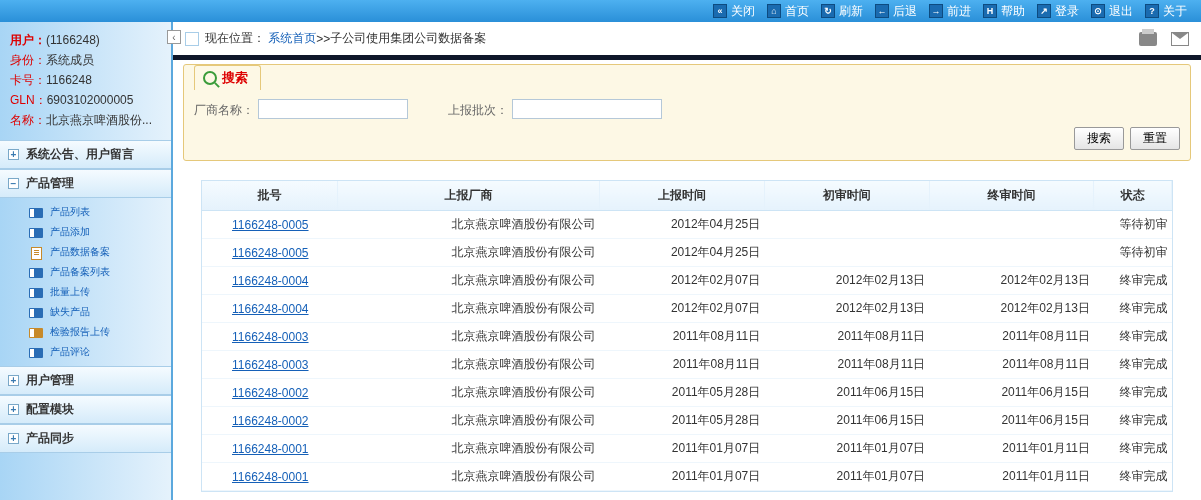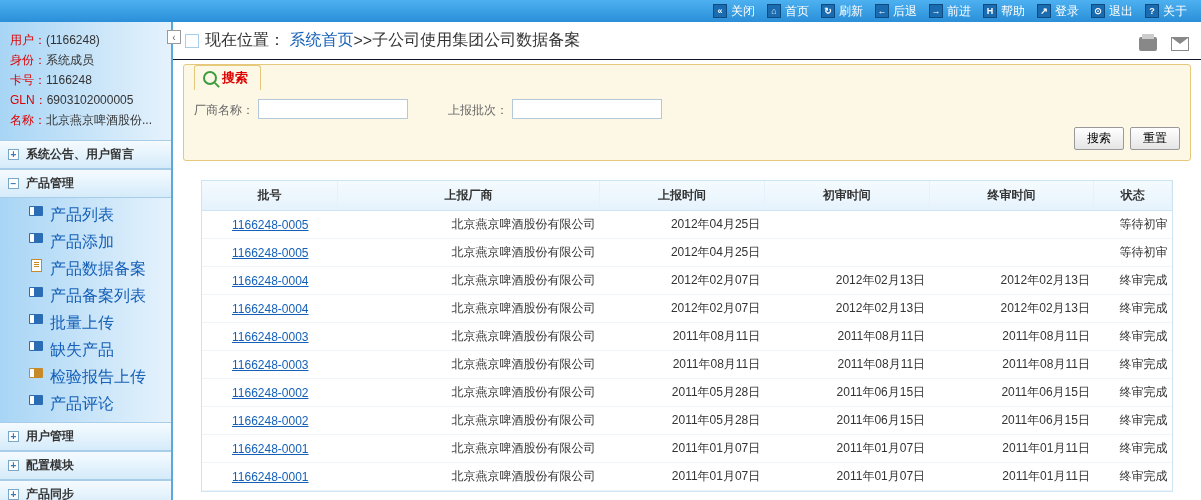--- a/index.html
+++ b/index.html
@@ -10,37 +10,37 @@
 .top-toolbar .item { display: flex; align-items: center; color: #fff; margin: 0 6px; cursor: pointer; font-size: 12px; }
 .top-toolbar .item .bx { width: 14px; height: 14px; background: #1a6bb0; border: 1px solid #0d4b80; display: flex; align-items: center; justify-content: center; margin-right: 4px; color: #fff; font-size: 9px; font-weight: bold; }
 
 
 .layout { display: flex; height: 478px; }
 
 
 .sidebar { width: 173px; background: linear-gradient(to right, #a8d5f5, #e5f2fc); border-right: 2px solid #5ba8dd; position: relative; }
 .collapse-left { position: absolute; right: -10px; top: 8px; width: 14px; height: 14px; background: #fff; border: 1px solid #999; color: #666; font-size: 10px; display: flex; align-items: center; justify-content: center; cursor: pointer; }
 .user-info { padding: 8px 10px 10px 10px; font-size: 12px; line-height: 20px; color: #333; }
-.user-info .ulabel { color: #d00; font-weight: normal; }
+.user-info .ulabel { color: #d00; font-weight: bold; }
 .user-info .ulabel2 { color: #d00; }
 .nav-section { }
 .nav-hdr { background: linear-gradient(#f5fbff, #d5ebfa); border-top: 1px solid #a8cde8; border-bottom: 1px solid #a8cde8; padding: 5px 8px; font-size: 12px; font-weight: bold; color: #333; display: flex; align-items: center; cursor: pointer; }
 .nav-hdr .pm { width: 11px; height: 11px; border: 1px solid #7aa8c8; background: #fff; color: #3a7ab0; font-size: 10px; display: flex; align-items: center; justify-content: center; margin-right: 7px; font-weight: bold; line-height: 1; }
 .nav-items { padding: 4px 0 4px 28px; }
-.nav-items .ni { display: flex; align-items: flex-start; padding: 3px 0; color: #1560b8; cursor: pointer; font-size: 16px; }
+.nav-items .ni { display: flex; align-items: flex-end; padding: 3px 0; color: #1560b8; cursor: pointer; font-size: 10px; }
 .nav-items .ni .ico { width: 16px; height: 12px; margin-right: 6px; display: flex; align-items: center; justify-content: center; }
 .book { width: 14px; height: 10px; background: #2a6db5; border-radius: 1px; position: relative; }
 .book::after { content: ""; position: absolute; left: 1px; top: 1px; width: 4px; height: 8px; background: #fff; }
 .bko { background: #c78a2a; }
 .doc { width: 11px; height: 13px; background: #fff; border: 1px solid #c78a2a; position: relative; }
 .doc::after { content: ""; position: absolute; top: 2px; left: 2px; width: 5px; height: 1px; background: #c78a2a; box-shadow: 0 2px 0 #c78a2a, 0 4px 0 #c78a2a; }
 
 
 .main { flex: 1; padding: 0; background: #fff; overflow: auto; }
-.breadcrumb { padding: 8px 12px; font-size: 16px; color: #333; display: flex; align-items: flex-end; justify-content: space-between; border-bottom: 1px solid #0f172a; }
+.breadcrumb { padding: 8px 12px; font-size: 12px; color: #333; display: flex; align-items: center; justify-content: space-between; border-bottom: 5px solid #0f172a; }
 .breadcrumb .bc-left { display: flex; align-items: center; }
 .breadcrumb a { color: #1560b8; text-decoration: none; }
 .bc-ico { width: 14px; height: 14px; margin-right: 6px; border: 1px solid #a8cde8; background: #fff; position: relative; }
 .bc-right { display: flex; gap: 14px; }
 .bc-right .ic { width: 18px; height: 14px; cursor: pointer; }
 .printer { background: #888; border-radius: 2px; position: relative; }
 .printer::before { content: ""; position: absolute; top: -3px; left: 3px; width: 12px; height: 5px; background: #ccc; }
 .envelope { border: 1px solid #888; background: #fff; position: relative; }
 .envelope::after { content: ""; position: absolute; left: 0; top: 0; border-left: 8px solid transparent; border-right: 8px solid transparent; border-top: 6px solid #888; }
 

